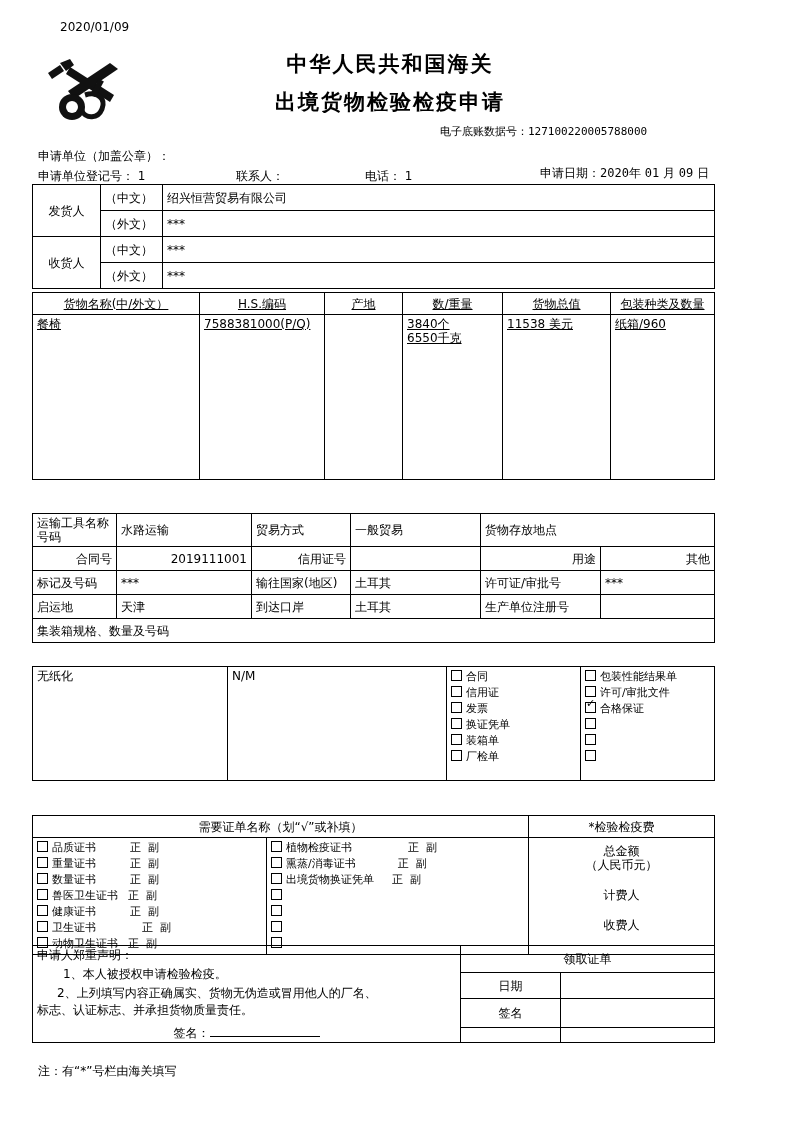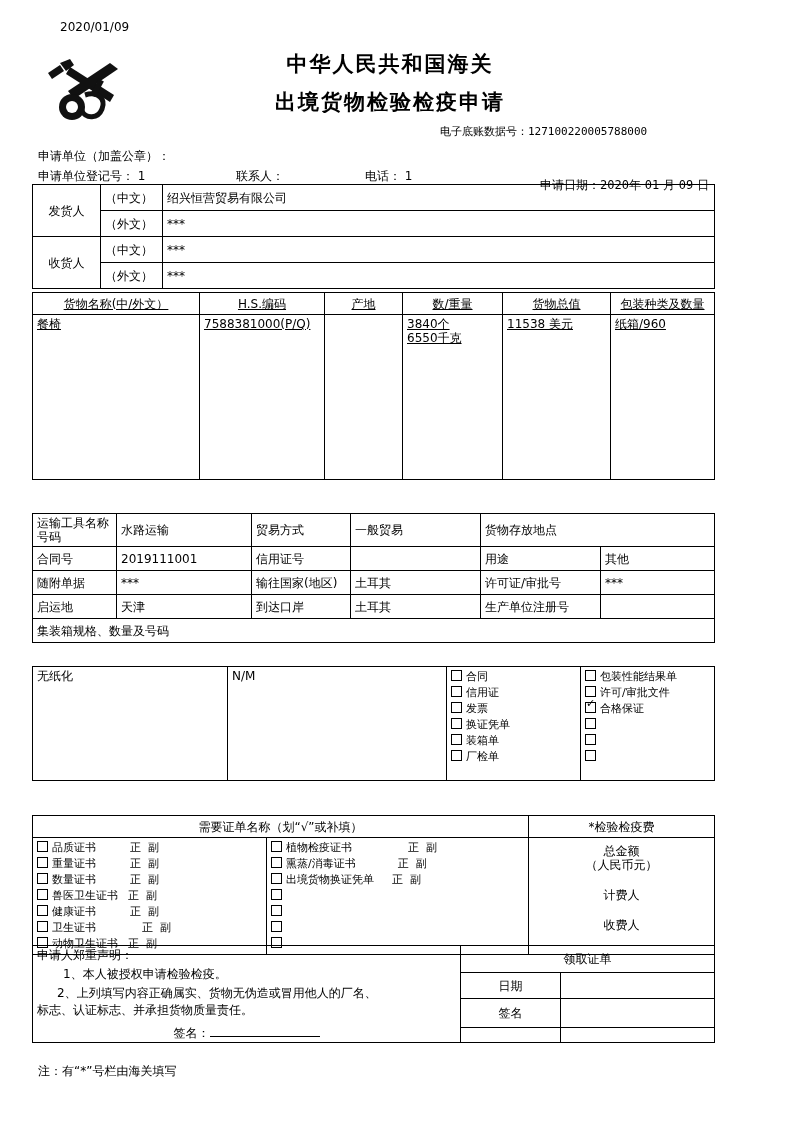--- a/index.html
+++ b/index.html
@@ -17,21 +17,21 @@
   .title1{font-size:21px;font-weight:bold;letter-spacing:2px;font-family:"DejaVu Serif","Liberation Serif",serif;}
   .title2{font-size:21px;font-weight:bold;letter-spacing:2px;margin-top:10px;font-family:"DejaVu Serif","Liberation Serif",serif;}
   .ebill{position:absolute;left:440px;top:124px;font-size:11px;}
   .ebill .num{font-family:"DejaVu Sans Mono","Liberation Mono",monospace;font-size:11px;}
 
   .line-row{position:absolute;font-size:12px;}
   .applicant{left:38px;top:148px;}
   .regno{left:38px;top:168px;}
   .contact{left:236px;top:168px;}
   .tel{left:365px;top:168px;}
-  .appdate{left:540px;top:177px;}
+  .appdate{left:540px;top:165px;}
   .appdate .v{font-family:"DejaVu Sans Mono","Liberation Mono",monospace;}
 
   table.grid{position:absolute;border-collapse:collapse;table-layout:fixed;}
   table.grid td{border:1px solid #000;vertical-align:top;padding:2px 4px;font-size:12px;line-height:14px;}
   .ctr{text-align:center;}
   .mid{vertical-align:middle !important;}
   .hcell{text-align:center;font-size:12px;}
 
   
   .cb{display:inline-block;width:9px;height:9px;border:1px solid #000;margin-right:4px;position:relative;top:1px;}
@@ -161,30 +161,30 @@
         <col style="width:114px">
     </colgroup>
     <tbody>
         <tr style="height:24px;">
       <td class="mid">运输工具名称号码</td>
       <td class="mid">水路运输</td>
       <td class="mid">贸易方式</td>
       <td class="mid">一般贸易</td>
       <td class="mid" colspan="2">货物存放地点</td>
     </tr>
-    <tr style="height:24px;">
+    <tr style="height:24px;text-align:right;">
       <td class="mid">合同号</td>
       <td class="mid">2019111001</td>
       <td class="mid">信用证号</td>
       <td class="mid"></td>
       <td class="mid">用途</td>
       <td class="mid">其他</td>
     </tr>
     <tr style="height:24px;">
-      <td class="mid">随附单据</td>
+      <td class="mid">标记及号码</td>
       <td class="mid">***</td>
       <td class="mid">输往国家(地区)</td>
       <td class="mid">土耳其</td>
       <td class="mid">许可证/审批号</td>
       <td class="mid">***</td>
     </tr>
     <tr style="height:24px;">
       <td class="mid">启运地</td>
       <td class="mid">天津</td>
       <td class="mid">到达口岸</td>

